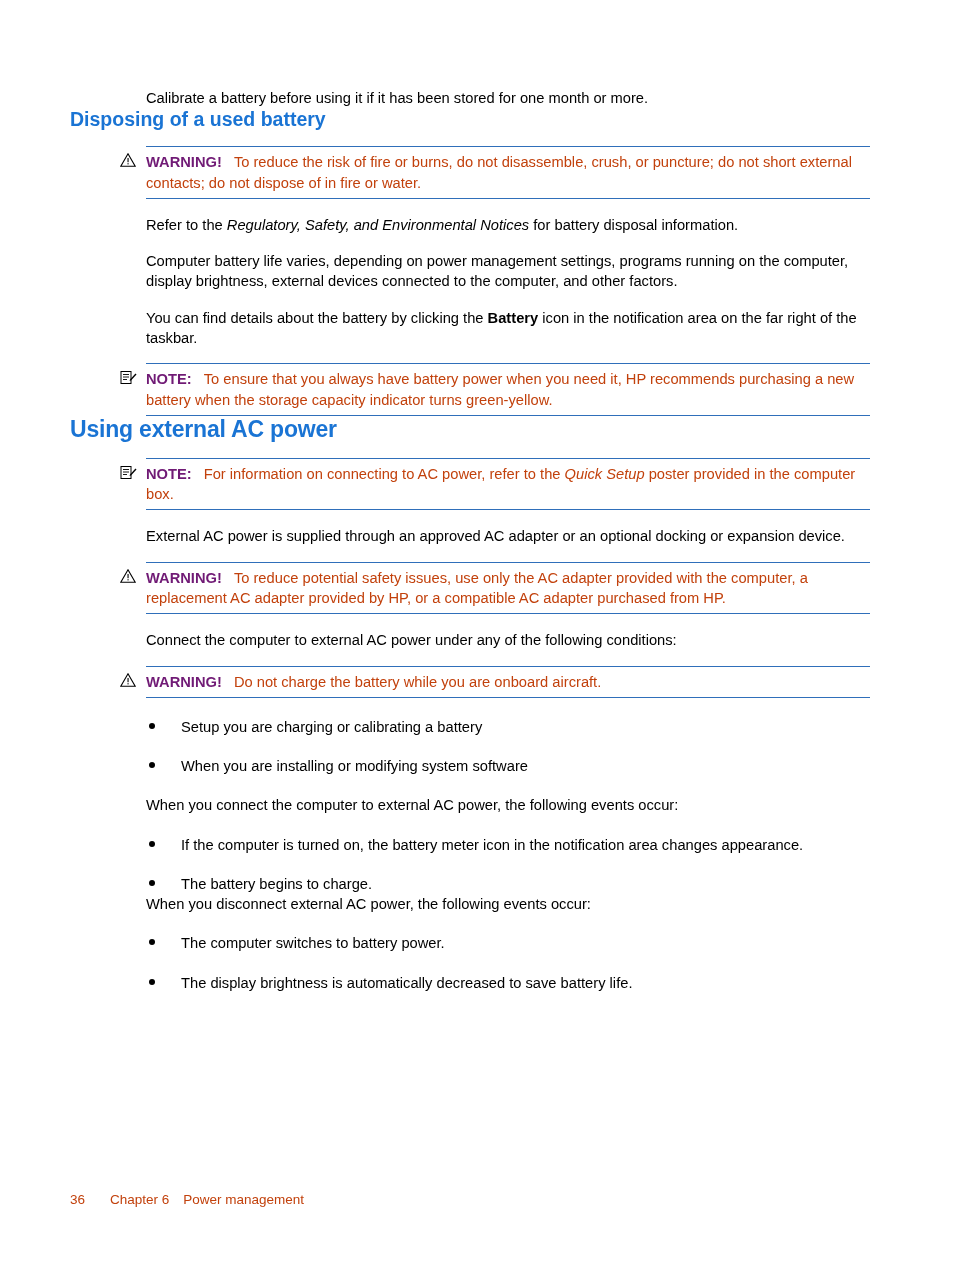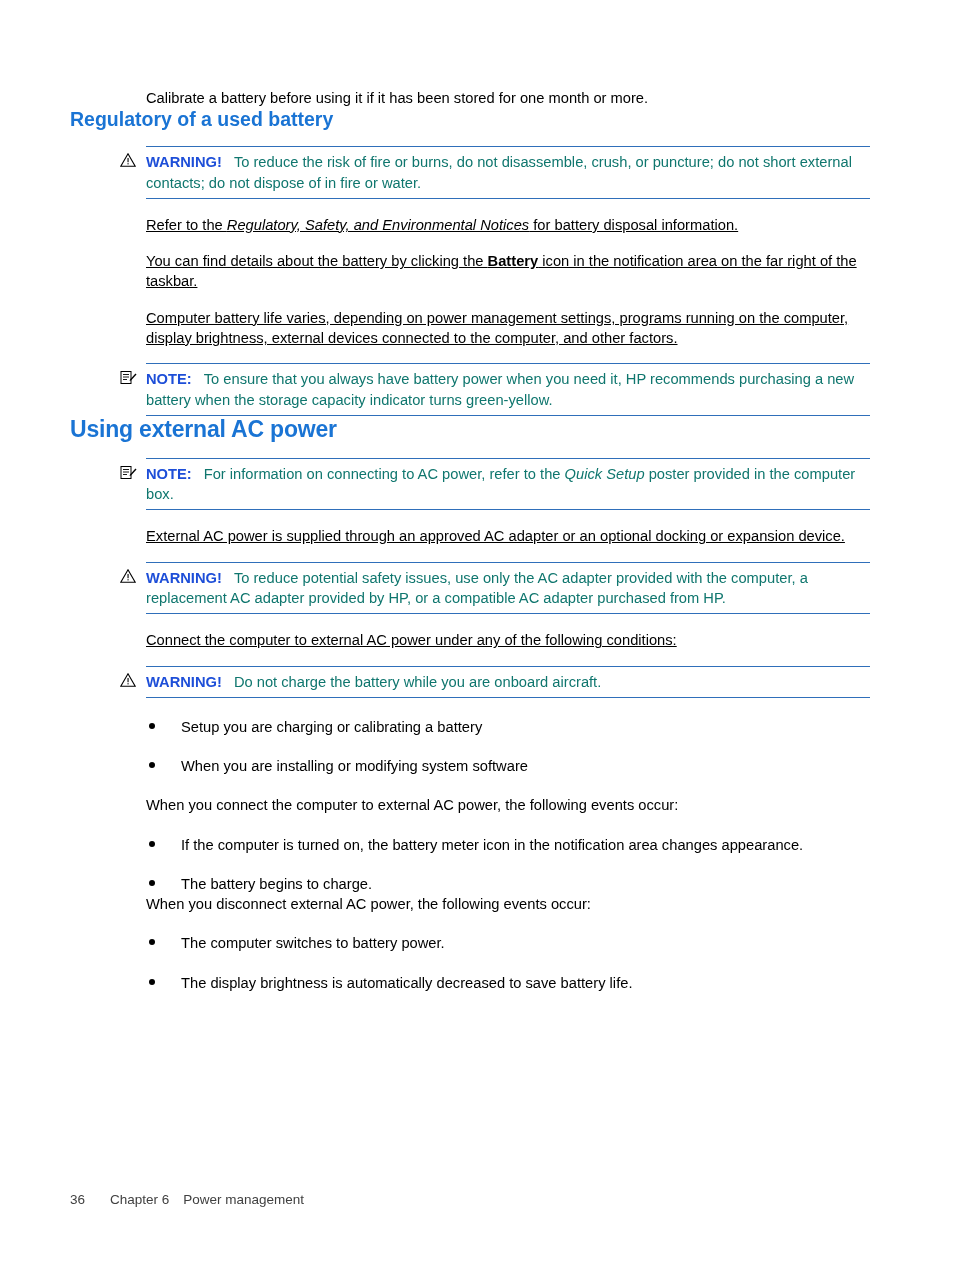--- a/index.html
+++ b/index.html
@@ -33,21 +33,20 @@
   .indent {
     margin-left: 76px;
   }
   .body-text {
     font-size: 14.7px;
     line-height: 1.38;
     color: #000000;
   }
   .para-gap {
     margin-top: 16px;
-    text-decoration: underline;
   }
   h1.chapter-title {
     font-size: 23px;
     font-weight: bold;
     color: #1a74d4;
     margin: 0;
     padding: 0;
     letter-spacing: -0.2px;
   }
   h2.section-title {
@@ -74,28 +73,28 @@
     left: -28px;
     top: 6px;
     width: 20px;
     height: 18px;
     line-height: 18px;
     font-size: 15px;
     color: #000;
     text-align: center;
   }
   .admon .label {
-    color: #1d4ed8;
+    color: #701a75;
     font-weight: bold;
     font-size: 14.7px;
   }
   .admon .text {
     font-size: 14.7px;
     line-height: 1.38;
-    color: #0f766e;
+    color: #c2410c;
   }
   .admon .label-gap { display: inline-block; width: 12px; }
 
   
   ul.bullets {
     list-style: none;
     margin: 0;
     padding: 0;
     margin-left: 76px;
   }
@@ -116,53 +115,53 @@
     border-radius: 50%;
   }
   .italic { font-style: italic; }
   .bold { font-weight: bold; }
 
   .footer {
     position: absolute;
     left: 70px;
     top: 1192px;
     font-size: 13.5px;
-    color: #404040;
+    color: #c2410c;
   }
   .footer .pagenum { display: inline-block; width: 40px; }
   .footer .chapword { display: inline-block; }
   .footer .chaptitle { margin-left: 14px; }
 </style>
 </head>
 <body>
 
 <div class="page">
   <div class="content">
 
     <p class="body-text indent">Calibrate a battery before using it if it has been stored for one month or more.</p>
 
-    <h2 class="section-title h2-gap">Regulatory of a used battery</h2>
+    <h2 class="section-title h2-gap">Disposing of a used battery</h2>
 
     <div class="admon">
       <span class="icon">
         <svg width="16" height="14" viewBox="0 0 16 14" aria-hidden="true">
           <polygon points="8,0.8 15.2,13.2 0.8,13.2" fill="none" stroke="#000" stroke-width="1.1"></polygon>
           <rect x="7.5" y="5" width="1.1" height="4.2" fill="#000"></rect>
           <rect x="7.5" y="10.2" width="1.1" height="1.2" fill="#000"></rect>
         </svg>
       </span>
       <span class="label">WARNING!</span><span class="label-gap"></span><span class="text">To reduce the risk of fire or burns, do not disassemble, crush, or puncture; do not short external contacts; do not dispose of in fire or water.</span>
     </div>
 
     <p class="body-text indent para-gap"><span>Refer to the </span><span class="italic">Regulatory, Safety, and Environmental Notices</span><span> for battery disposal information.</span></p>
 
 
+    <p class="body-text indent para-gap">Computer battery life varies, depending on power management settings, programs running on the computer, display brightness, external devices connected to the computer, and other factors.</p>
+
     <p class="body-text indent para-gap"><span>You can find details about the battery by clicking the </span><span class="bold">Battery</span><span> icon in the notification area on the far right of the taskbar.</span></p>
-
-    <p class="body-text indent para-gap">Computer battery life varies, depending on power management settings, programs running on the computer, display brightness, external devices connected to the computer, and other factors.</p>
 
     <div class="admon">
       <span class="icon">
         <svg width="17" height="15" viewBox="0 0 17 15" aria-hidden="true">
           <rect x="1" y="1.5" width="10" height="12" fill="none" stroke="#000" stroke-width="1"></rect>
           <line x1="3" y1="4.5" x2="9" y2="4.5" stroke="#000" stroke-width="0.9"></line>
           <line x1="3" y1="7" x2="9" y2="7" stroke="#000" stroke-width="0.9"></line>
           <line x1="3" y1="9.5" x2="7" y2="9.5" stroke="#000" stroke-width="0.9"></line>
           <polygon points="10,9.5 15.5,3.5 16.5,4.6 11,10.6 9.6,11" fill="#000"></polygon>
         </svg>

